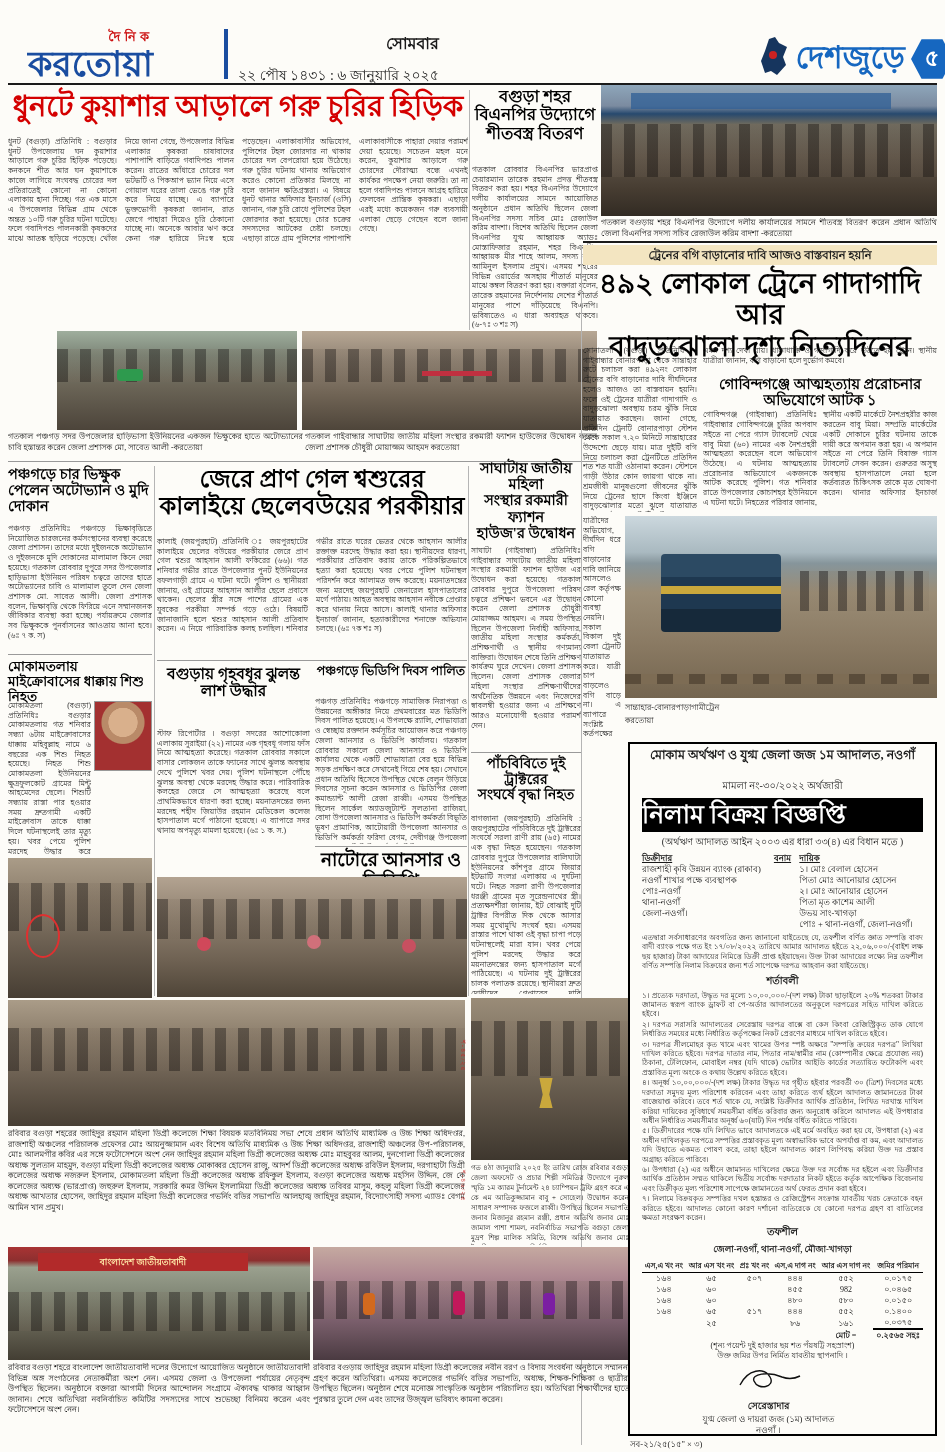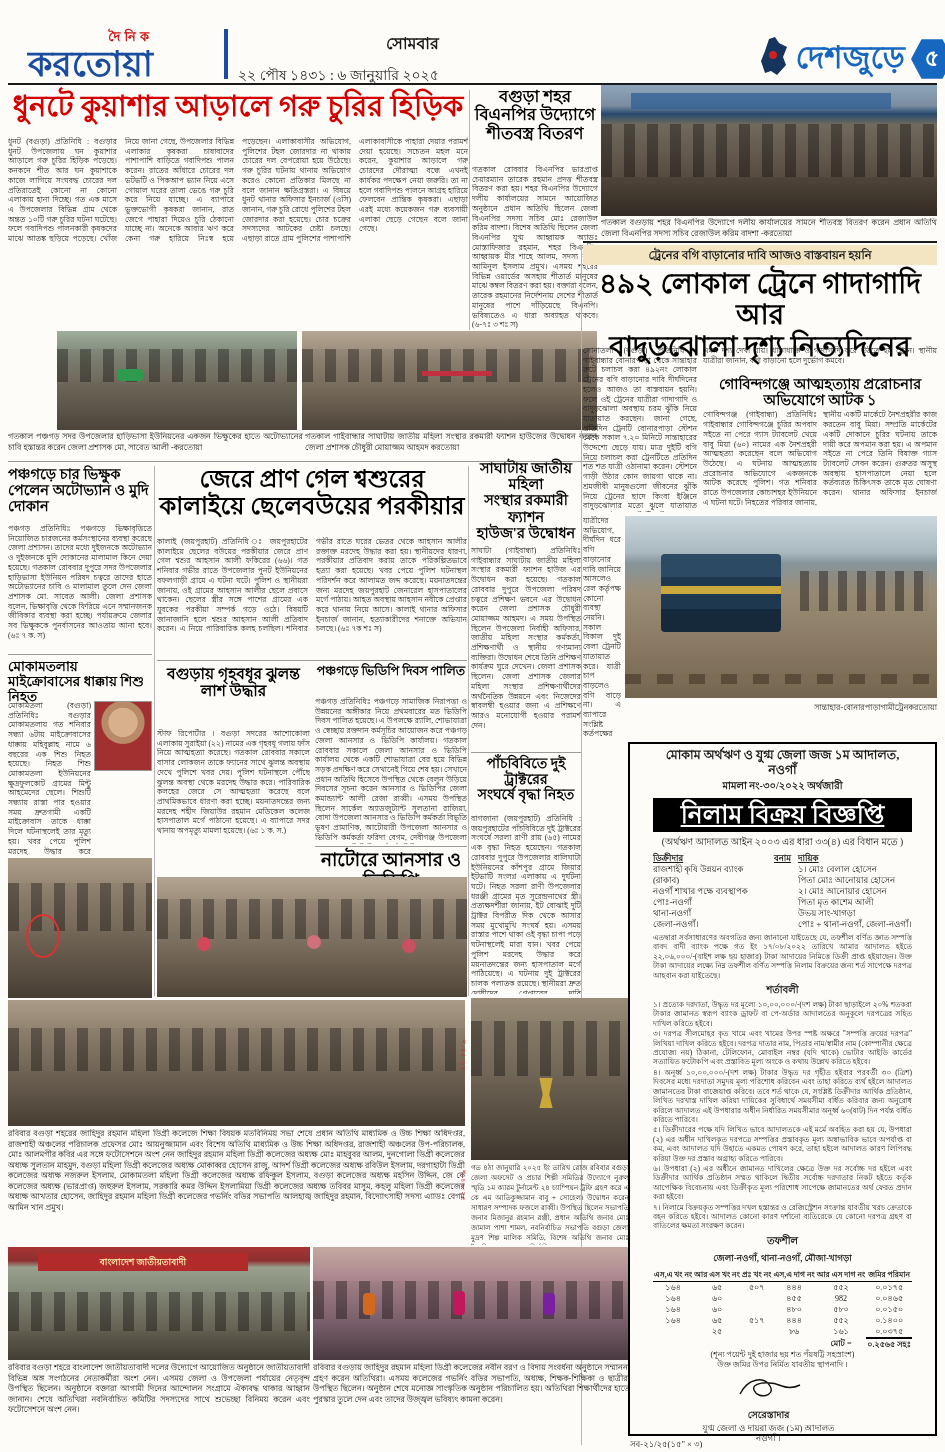--- a/index.html
+++ b/index.html
@@ -19,42 +19,42 @@
   .ph-train{background:linear-gradient(180deg,#ccd8de 0%,#a9b9c0 20%,#86959b 26%,#9b8d76 42%,#8a7a63 70%,#74654f 100%);}
   .ph-crowd{background:linear-gradient(180deg,#aa9c88 0%,#8a7c6a 30%,#6a5e50 62%,#473e33 100%);}
   .ph-flowers{background:linear-gradient(180deg,#b3a391 0%,#8d7f6e 35%,#6e6152 70%,#4f4538 100%);}
   .ph-banner{background:linear-gradient(180deg,#a93434 0%,#8d2f2f 12%,#9aa08e 18%,#7f8574 45%,#5f5c4e 75%,#433e33 100%);}
   .ph-women{background:linear-gradient(180deg,#c5a9a0 0%,#b08a92 25%,#8f6d7e 50%,#6d5560 75%,#4a3a41 100%);}
   .dotrow{position:absolute;left:0;right:0;height:34%;top:18%;
     background:repeating-linear-gradient(90deg,rgba(30,25,22,.45) 0 11px,rgba(120,105,90,.18) 11px 23px);}
   .kicker{background:#f3e5c1;font-weight:bold;text-align:center;font-size:11.5px;line-height:20px;color:#1a1a1a;}
   .redmark{color:#cc2222;font-size:6.5px;writing-mode:vertical-rl;text-orientation:mixed;letter-spacing:1px;}
   
-  #auction{border:2px solid #000;background:#fdfcf8;padding:4px 23px;box-sizing:border-box;font-family:"Liberation Serif",serif;}
+  #auction{border:2px solid #000;background:#fdfcf8;padding:4px 12px;box-sizing:border-box;font-family:"Liberation Serif",serif;}
   #auction .case-title{font-size:12.5px;font-weight:bold;text-align:center;line-height:1.2;}
-  #auction .case-no{font-size:10px;font-weight:bold;text-align:center;margin-top:0;}
-  #auction .banner{background:#000;color:#fff;text-align:center;font-weight:bold;font-size:25px;line-height:34px;margin:3px 0;text-decoration:underline;}
+  #auction .case-no{font-size:10px;font-weight:normal;text-align:center;margin-top:15px;}
+  #auction .banner{background:#000;color:#fff;font-weight:bold;font-size:25px;line-height:34px;margin:3px 0;}
   #auction .law{font-size:9.5px;text-align:center;}
   .vs-wrap{display:flex;font-size:8.6px;line-height:11px;margin-top:3px;}
   .vs-col{width:44%;}
   .vs-mid{width:12%;text-align:center;font-weight:bold;text-decoration:underline;}
   .vs-col div:first-child{font-weight:bold;text-decoration:underline;}
   .intro,.cond{font-size:7.4px;line-height:9.4px;text-align:justify;}
   .cond{margin-top:1px;}
   .sec-label{text-align:center;font-weight:bold;font-size:10px;margin:2px 0 1px;}
   .loc-line{text-align:center;font-size:8.8px;font-weight:bold;}
   #tfsil-table{width:100%;border-collapse:collapse;font-size:8px;margin-top:2px;}
   #tfsil-table th{border-bottom:1px solid #000;font-weight:bold;padding:0 1px;text-align:center;font-size:7.6px;}
   #tfsil-table td{text-align:center;padding:0 1px;line-height:11px;}
   #tfsil-table .tot{border-top:2px solid #000;font-weight:bold;}
   .note{font-size:7.8px;text-align:center;line-height:10px;}
   .sig{ text-align:center; margin-top:4px;}
   .sig .l1{font-weight:bold;font-size:9.5px;}
   .sig .l2,.sig .l3{font-size:8.6px;line-height:10.5px;}
-  .capfeed{display:flex;justify-content:flex-end;font-size:8px;}
+  .capfeed{display:flex;justify-content:flex-start;font-size:8px;flex-direction:column;}
   .redcircle{position:absolute;border:2px solid #e03030;border-radius:50%;width:30px;height:40px;}
   .childph{float:right;width:56px;height:68px;margin:0 0 2px 3px;
     background:radial-gradient(circle at 50% 30%,#d9b08c 0 26%,#b98a68 27% 38%,#a33030 40% 100%);border:1px solid #999;}
 </style>
 </head>
 <body>
 
 <div id="page">
 
   <div class="abs" style="left:24px;top:25px;width:929px;height:58px;text-align:right;">
@@ -250,20 +250,21 @@
           <div>২। মোঃ আনোয়ার হোসেন</div>
           <div>পিতা মৃত কাশেম আলী</div>
           <div>উভয় সাং-খাগড়া</div>
           <div>পোঃ + থানা-নওগাঁ, জেলা-নওগাঁ।</div>
         </div>
     </div>
     <div class="intro" style="margin-top:3px;">এতদ্বারা সর্বসাধারণের অবগতির জন্য জানানো যাইতেছে যে, তফশীল বর্ণিত জ্ঞাত সম্পত্তি বাবদ বাদী ব্যাংক পক্ষে গত ইং ১৭/০৮/২০২২ তারিখে আমার আদালত হইতে ২২,০৬,০০০/-(বাইশ লক্ষ ছয় হাজার) টাকা আদায়ের নিমিত্তে ডিক্রী প্রাপ্ত হইয়াছেন। উক্ত টাকা আদায়ের লক্ষ্যে নিম্ন তফশীল বর্ণিত সম্পত্তি নিলাম বিক্রয়ের জন্য শর্ত সাপেক্ষে দরপত্র আহবান করা যাইতেছে।</div>
     <div class="sec-label">শর্তাবলী</div>
     <div>
         <div class="cond">১।  প্রত্যেক দরদাতা, উদ্ধৃত দর মূল্যে ১০,০০,০০০/-(দশ লক্ষ) টাকা ছাড়াইলে ২০% শতকরা টাকার জামানত স্বরূপ ব্যাংক ড্রাফট বা পে-অর্ডার আদালতের অনুকূলে দরপত্রের সহিত দাখিল করিতে হইবে।</div>
+        <div class="cond">২।  দরপত্র সরাসরি আদালতের সেরেস্তায় দরপত্র বাক্সে বা কেস কিংবা রেজিস্ট্রিকৃত ডাক যোগে নির্ধারিত সময়ের মধ্যে নির্ধারিত কর্তৃপক্ষের নিকট প্রেরণের মাধ্যমে দাখিল করিতে হইবে।</div>
         <div class="cond">৩।  দরপত্র সীলমোহর কৃত খামে এবং খামের উপর স্পষ্ট অক্ষরে "সম্পত্তি ক্রয়ের দরপত্র" লিখিয়া দাখিল করিতে হইবে। দরপত্র দাতার নাম, পিতার নাম/স্বামীর নাম (কোম্পানীর ক্ষেত্রে প্রযোজ্য নয়) ঠিকানা, টেলিফোন, মোবাইল নম্বর (যদি থাকে) ভোটার আইডি কার্ডের সত্যায়িত ফটোকপি এবং প্রস্তাবিত মূল্য অংকে ও কথায় উল্লেখ করিতে হইবে।</div>
         <div class="cond">৪।  অনূর্ধ্ব ১০,০০,০০০/-(দশ লক্ষ) টাকার উদ্ধৃত দর গৃহীত হইবার পরবর্তী ৩০ (ত্রিশ) দিবসের মধ্যে দরদাতা সমুদয় মূল্য পরিশোধ করিবেন এবং তাহা করিতে ব্যর্থ হইলে আদালত জামানতের টাকা বাজেয়াপ্ত করিবে। তবে শর্ত থাকে যে, সংশ্লিষ্ট ডিক্রীদার আর্থিক প্রতিষ্ঠান, লিখিত দরখাস্ত দাখিল করিয়া দায়িকের সুবিধার্থে সময়সীমা বর্ধিত করিবার জন্য অনুরোধ করিলে আদালত এই উপধারার অধীন নির্ধারিত সময়সীমার অনূর্ধ্ব ৬০(ষাট) দিন পর্যন্ত বর্ধিত করিতে পারিবে।</div>
         <div class="cond">৫।  ডিক্রীদারের পক্ষে যদি লিখিত ভাবে আদালতকে এই মর্মে অবহিত করা হয় যে, উপধারা (২) এর অধীন দাখিলকৃত দরপত্রে সম্পত্তির প্রস্তাবকৃত মূল্য অস্বাভাবিক ভাবে অপর্যাপ্ত বা কম, এবং আদালত যদি উহাতে একমত পোষণ করে, তাহা হইলে আদালত কারণ লিপিবদ্ধ করিয়া উক্ত দর প্রস্তাব অগ্রাহ্য করিতে পারিবে।</div>
         <div class="cond">৬।  উপধারা (২) এর অধীনে জামানত দাখিলের ক্ষেত্রে উক্ত দর সর্বোচ্চ দর হইলে এবং ডিক্রীদার আর্থিক প্রতিষ্ঠান সম্মত থাকিলে দ্বিতীয় সর্বোচ্চ দরদাতার নিকট হইতে কর্তৃক আপেক্ষিক বিবেচনায় এবং ডিক্রীকৃত মূল্য পরিশোধ সাপেক্ষে জামানতের অর্থ ফেরত প্রদান করা হইবে।</div>
         <div class="cond">৭।  নিলামে বিক্রয়কৃত সম্পত্তির দখল হস্তান্তর ও রেজিস্ট্রেশন সংক্রান্ত যাবতীয় খরচ ক্রেতাকে বহন করিতে হইবে। আদালত কোনো কারণ দর্শানো ব্যতিরেকে যে কোনো দরপত্র গ্রহণ বা বাতিলের ক্ষমতা সংরক্ষণ করেন।</div>
       </div>
     <div class="sec-label">তফশীল</div>
     <div class="loc-line">জেলা-নওগাঁ, থানা-নওগাঁ, মৌজা-খাগড়া</div>
     <table id="tfsil-table">
       <thead>

